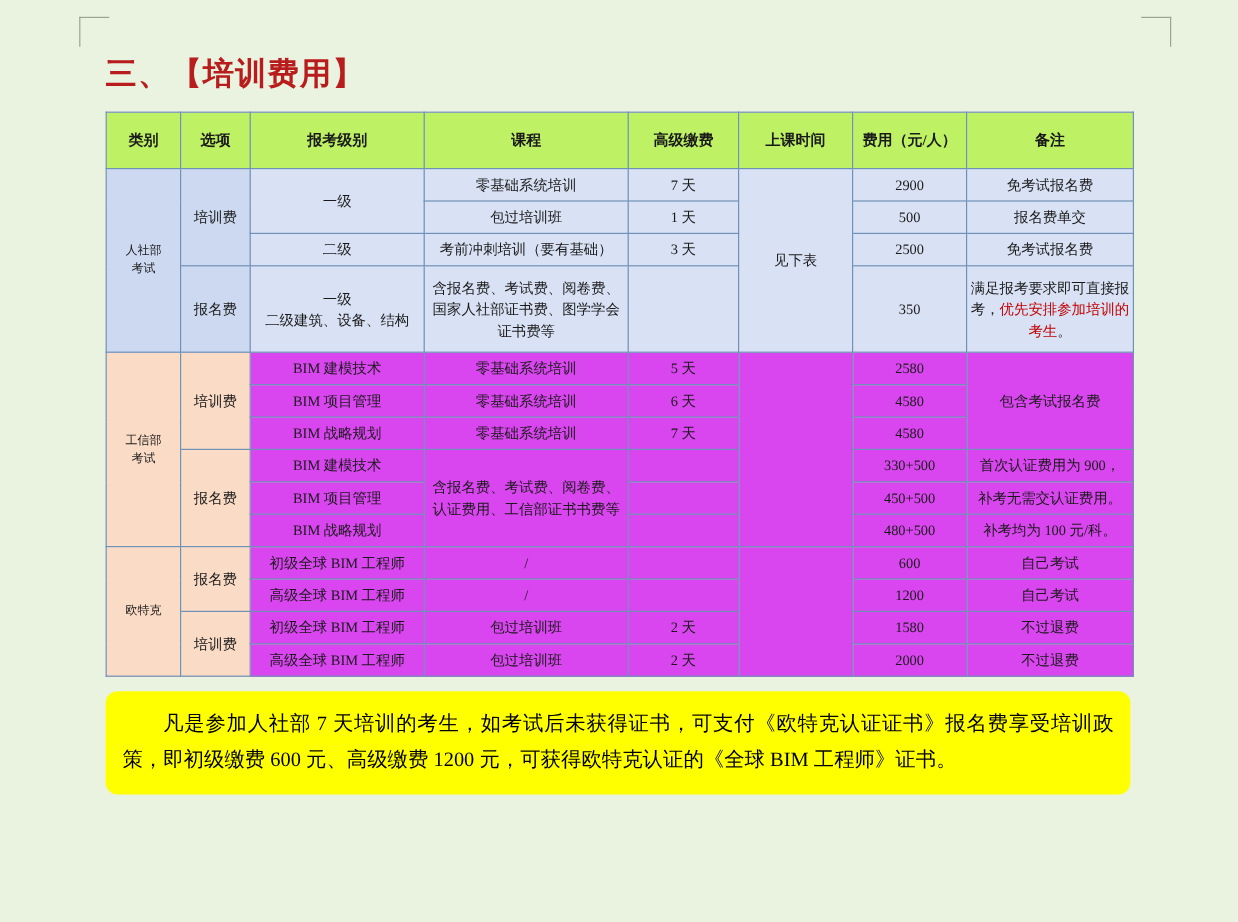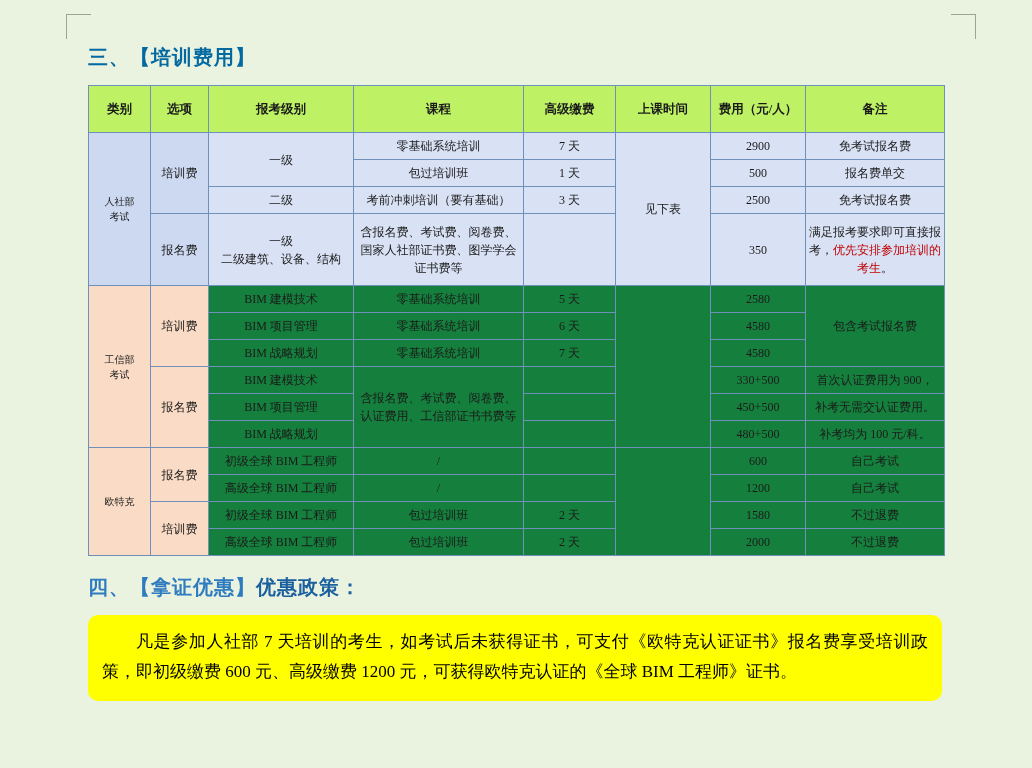--- a/index.html
+++ b/index.html
@@ -30,22 +30,22 @@
 
   .content {
     position: absolute;
     left: 88px;
     top: 44px;
     width: 866px;
   }
 
   h2.heading {
     font-family: Liberation Serif, serif;
-    color: #0369a1;
-    font-size: 20px;
+    color: #b91c1c;
+    font-size: 26px;
     font-weight: bold;
     margin: 0 0 14px 0;
     letter-spacing: 1px;
   }
   h2.heading2 {
     font-family: "Liberation Sans", sans-serif;
     color: #2f7bbf;
     font-size: 20px;
     font-weight: bold;
     margin: 18px 0 14px 0;
@@ -72,21 +72,21 @@
   }
   table.fee thead th {
     background: #bef264;
     font-weight: bold;
     font-size: 12.5px;
     height: 38px;
   }
   .blue-cell { background: #ccd9f0; }
   .blue-cell-light { background: #d9e2f5; }
   .orange-cell { background: #fadbc5; }
-  .orange-cell-light { background: #15803d; margin-top: 36px; }
+  .orange-cell-light { background: #d946ef; margin-top: 36px; }
 
   .cat {
     font-weight: bold;
     font-size: 10px;
     line-height: 1.7;
   }
   .leftalign { text-align: left; padding-left: 8px; }
   .red { color: #c00000; }
   .note-red { color: #c00000; }
 
@@ -251,22 +251,19 @@
         <tr>
           <td class="orange-cell-light">高级全球 BIM 工程师</td>
           <td class="orange-cell-light leftalign">包过培训班</td>
           <td class="orange-cell-light">2 天</td>
           <td class="orange-cell-light">2000</td>
           <td class="orange-cell-light leftalign">不过退费</td>
         </tr>
       </tbody>
     </table>
 
-    <h2 class="heading2">
-      <span>四、【拿证优惠】</span><span class="dark">优惠政策：</span>
-    </h2>
 
     <div class="yellow-box">
       <p>凡是参加人社部 7 天培训的考生，如考试后未获得证书，可支付《欧特克认证证书》报名费享受培训政策，即初级缴费 600 元、高级缴费 1200 元，可获得欧特克认证的《全球 BIM 工程师》证书。</p>
     </div>
 
   </div>
 </div>
 
 </body></html>

